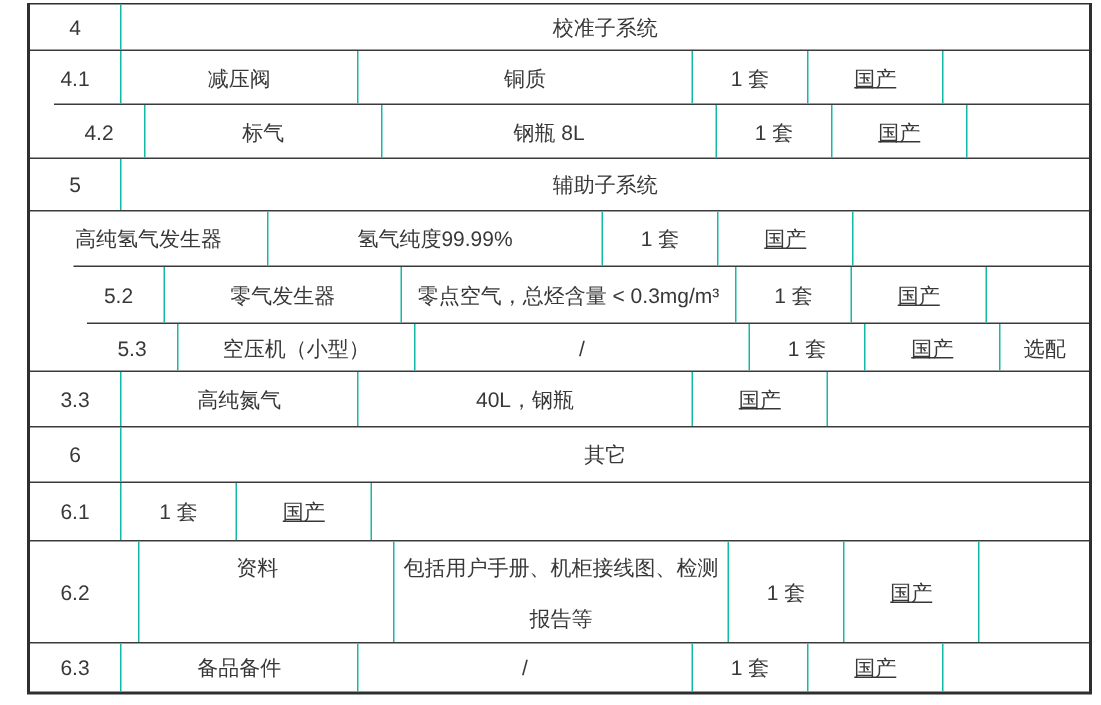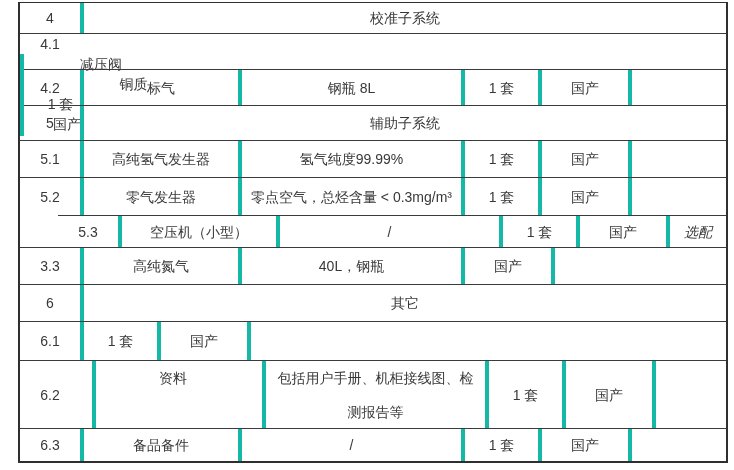--- a/index.html
+++ b/index.html
@@ -28,51 +28,51 @@
   }
   .t-row {
     display: flex;
     box-sizing: border-box;
     height: 36px;
   }
   .t-row + .t-row { border-top: 1px solid #3b3b3b; }
 
   
   .t-row:nth-child(1)  { height: 30px; }
-  .t-row:nth-child(2)  { height: 36px; flex-direction: column; }
-  .t-row:nth-child(3)  { height: 36px; }
+  .t-row:nth-child(2)  { height: 36px; }
+  .t-row:nth-child(3)  { height: 36px; margin-left: 16px; }
   .t-row:nth-child(4)  { height: 35px; }
   .t-row:nth-child(5)  { height: 37px; }
-  .t-row:nth-child(6)  { height: 38px; }
+  .t-row:nth-child(6)  { height: 38px; margin-left: 29px; }
   .t-row:nth-child(7)  { height: 32px; margin-left: 38px; }
   .t-row:nth-child(8)  { height: 37px; }
   .t-row:nth-child(9)  { height: 37px; }
   .t-row:nth-child(10) { height: 39px; }
   .t-row:nth-child(11) { height: 68px; }
   .t-row:nth-child(12) { height: 33px; }
 
   .cell {
     box-sizing: border-box;
     display: flex;
     align-items: center;
     justify-content: center;
     text-align: center;
     font-size: 14px;
     line-height: 18px;
     padding: 1px 5px;
     overflow: hidden;
   }
-  .cell + .cell { border-left: 4px solid #14b8a6; }
+  .cell + .cell { border-left: 1px solid #14b8a6; }
 
   .c-no     { width: 60px;  flex: 0 0 auto; }
   .c-name   { width: 158px; flex: 0 0 auto; }
   .c-spec   { width: 223px; flex: 0 0 auto; }
   .c-qty    { width: 77px;  flex: 0 0 auto; text-align: center; }
-  .c-origin { width: 90px;  flex: 0 0 auto; }
-  .c-remark { flex: 1 1 auto; font-style: italic; }
+  .c-origin { width: 90px;  flex: 0 0 auto; text-decoration: underline; }
+  .c-remark { flex: 1 1 auto; }
   .c-title  { flex: 1 1 auto; }
 
   
   .t-row:nth-child(11) .c-name,
   .t-row:nth-child(11) .c-spec {
     align-items: flex-start;
     line-height: 34px;
     padding-top: 0;
     margin-left: 12px;
   }
@@ -99,21 +99,20 @@
       <div class="cell c-spec">钢瓶 8L</div>
       <div class="cell c-qty">1 套</div>
       <div class="cell c-origin">国产</div>
       <div class="cell c-remark"></div>
     </div>
     <div class="t-row">
       <div class="cell c-no">5</div>
       <div class="cell c-title">辅助子系统</div>
     </div>
     <div class="t-row">
-      <div class="cell c-no">5.1</div>
       <div class="cell c-name">高纯氢气发生器</div>
       <div class="cell c-spec">氢气纯度99.99%</div>
       <div class="cell c-qty">1 套</div>
       <div class="cell c-origin">国产</div>
       <div class="cell c-remark"></div>
     </div>
     <div class="t-row">
       <div class="cell c-no">5.2</div>
       <div class="cell c-name">零气发生器</div>
       <div class="cell c-spec">零点空气，总烃含量 &lt; 0.3mg/m³</div>

